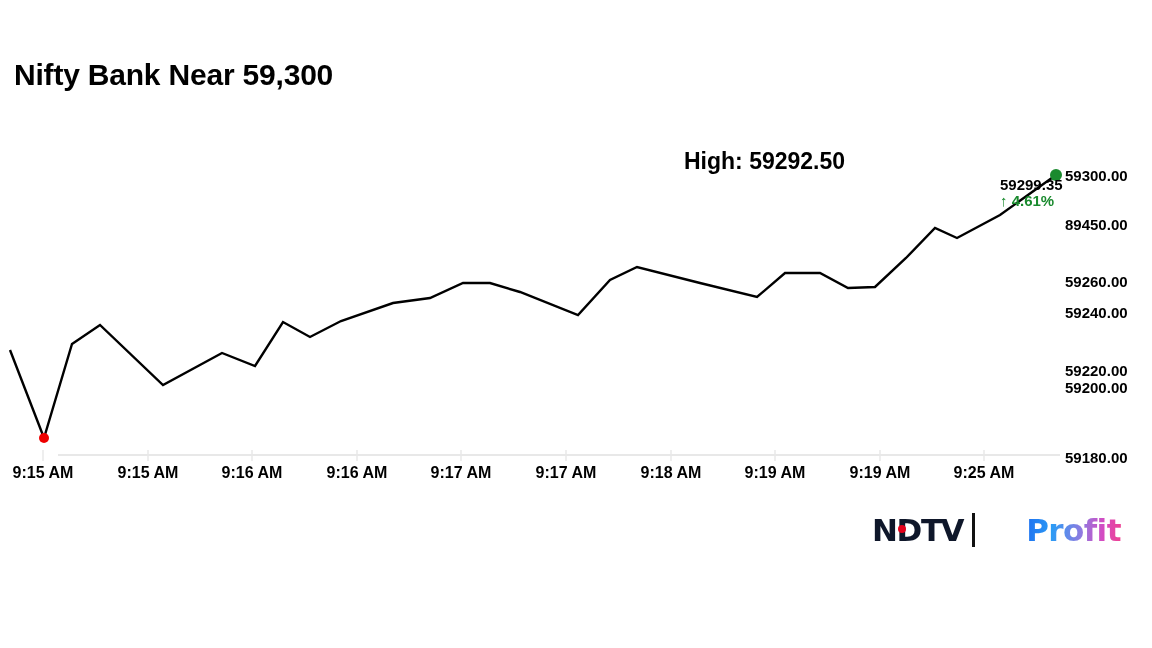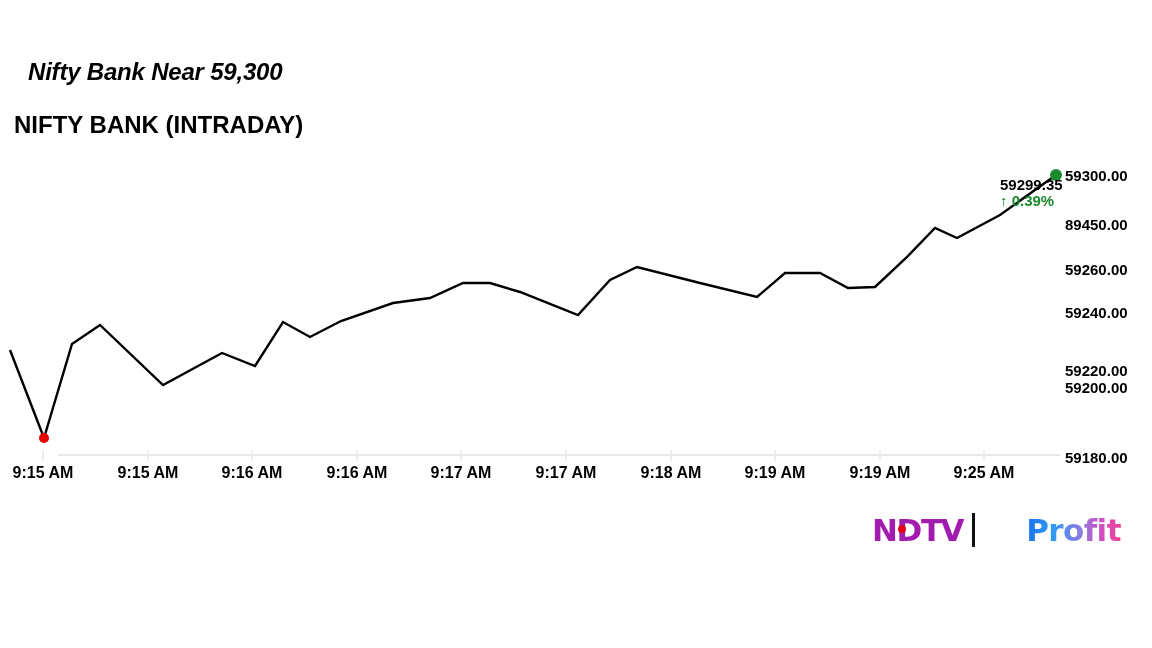--- a/index.html
+++ b/index.html
@@ -16,28 +16,27 @@
     position: relative;
   }
   #root {
     position: relative;
     width: 1152px;
     height: 648px;
     background: #ffffff;
   }
   .headline {
     position: absolute;
-    left: 28px;
+    left: 14px;
     top: 60px;
-    font-size: 24px;
+    font-size: 30px;
     font-weight: bold;
     letter-spacing: -0.2px;
     line-height: 1;
     white-space: nowrap;
-    font-style: italic;
   }
   .subhead {
     position: absolute;
     left: 14px;
     top: 113px;
     font-size: 24px;
     font-weight: bold;
     line-height: 1;
     white-space: nowrap;
   }
@@ -121,21 +120,21 @@
     left: 872px;
     top: 510px;
     display: flex;
     align-items: center;
     height: 40px;
   }
   .logo-ndtv {
     font-size: 31px;
     font-weight: bold;
     letter-spacing: -1.4px;
-    color: #a21caf;
+    color: #0f172a;
     position: relative;
     font-family: "DejaVu Sans", sans-serif;
   }
   .logo-ndtv .dot {
     position: absolute;
     left: 26px;
     top: 13px;
     width: 8px;
     height: 8px;
     border-radius: 50%;
@@ -158,22 +157,22 @@
     font-family: "DejaVu Sans", sans-serif;
     margin-left: 43px;
   }
 </style>
 </head>
 <body>
 
 <div id="root">
 
   <div class="headline">Nifty Bank Near 59,300</div>
-  <div class="subhead">NIFTY BANK (INTRADAY)</div>
-
+
+  <div class="hl-stat hl-high">High: 59292.50</div>
 
   <svg id="chart-svg" viewBox="0 0 1152 648" preserveAspectRatio="none">
     <g>
       <line id="baseline" x1="58" y1="455" x2="1060" y2="455" stroke="#e8e8e8" stroke-width="2"></line>
       <g id="xtick-marks" stroke="#ededed" stroke-width="1.5">
           <line x1="43" x2="43" y1="450" y2="461" stroke="#e8e8e8" stroke-width="1.5"></line>
           <line x1="148" x2="148" y1="450" y2="461" stroke="#e8e8e8" stroke-width="1.5"></line>
           <line x1="252" x2="252" y1="450" y2="461" stroke="#e8e8e8" stroke-width="1.5"></line>
           <line x1="357" x2="357" y1="450" y2="461" stroke="#e8e8e8" stroke-width="1.5"></line>
           <line x1="461" x2="461" y1="450" y2="461" stroke="#e8e8e8" stroke-width="1.5"></line>
@@ -185,42 +184,42 @@
         </g>
     </g>
     <polyline id="price-line" fill="none" stroke="#000000" stroke-width="2.4" stroke-linejoin="miter" stroke-linecap="butt" points="10,350 44,438 72,344 100,325 163,385 222,353 255,366 283,322 310,337 341,321 393,303 430,298 463,283 490,283 520,292 578,315 610,280 637,267 700,283 757,297 785,273 820,273 848,288 875,287 906,258 935,228 957,238 1000,215 1056,175"></polyline>
     <circle id="low-marker" cx="44" cy="438" r="5" fill="#ee0000"></circle>
     <circle id="last-marker" cx="1056" cy="175" r="6" fill="#1a8a2e"></circle>
   </svg>
 
   <div class="y-axis-labels">
       <div class="y-tick-label" style="top: 168px;">59300.00</div>
       <div class="y-tick-label" style="top: 217px;">89450.00</div>
-      <div class="y-tick-label" style="top: 262px;">59260.00</div>
+      <div class="y-tick-label" style="top: 274px;">59260.00</div>
       <div class="y-tick-label" style="top: 305px;">59240.00</div>
       <div class="y-tick-label" style="top: 363px; text-align: center;">59220.00</div>
       <div class="y-tick-label" style="top: 380px;">59200.00</div>
       <div class="y-tick-label" style="top: 450px; text-align: right;">59180.00</div>
     </div>
   <div class="x-axis-labels">
       <div class="x-tick-label" style="left: 43px;">9:15 AM</div>
       <div class="x-tick-label" style="left: 148px;">9:15 AM</div>
       <div class="x-tick-label" style="left: 252px;">9:16 AM</div>
       <div class="x-tick-label" style="left: 357px;">9:16 AM</div>
       <div class="x-tick-label" style="left: 461px;">9:17 AM</div>
       <div class="x-tick-label" style="left: 566px;">9:17 AM</div>
       <div class="x-tick-label" style="left: 671px;">9:18 AM</div>
       <div class="x-tick-label" style="left: 775px;">9:19 AM</div>
       <div class="x-tick-label" style="left: 880px;">9:19 AM</div>
       <div class="x-tick-label" style="left: 984px;">9:25 AM</div>
     </div>
 
   <div class="price-callout">
     <span class="last-price">59299.35</span>
-    <span class="change">↑ 0.39%</span>
+    <span class="change">↑ 4.61%</span>
   </div>
 
   <div class="logo">
     <span class="logo-ndtv">
       <span>NDTV</span>
       <span class="dot"></span>
     </span>
     <span class="logo-divider"></span>
     <span class="logo-profit">Profit</span>
   </div>

